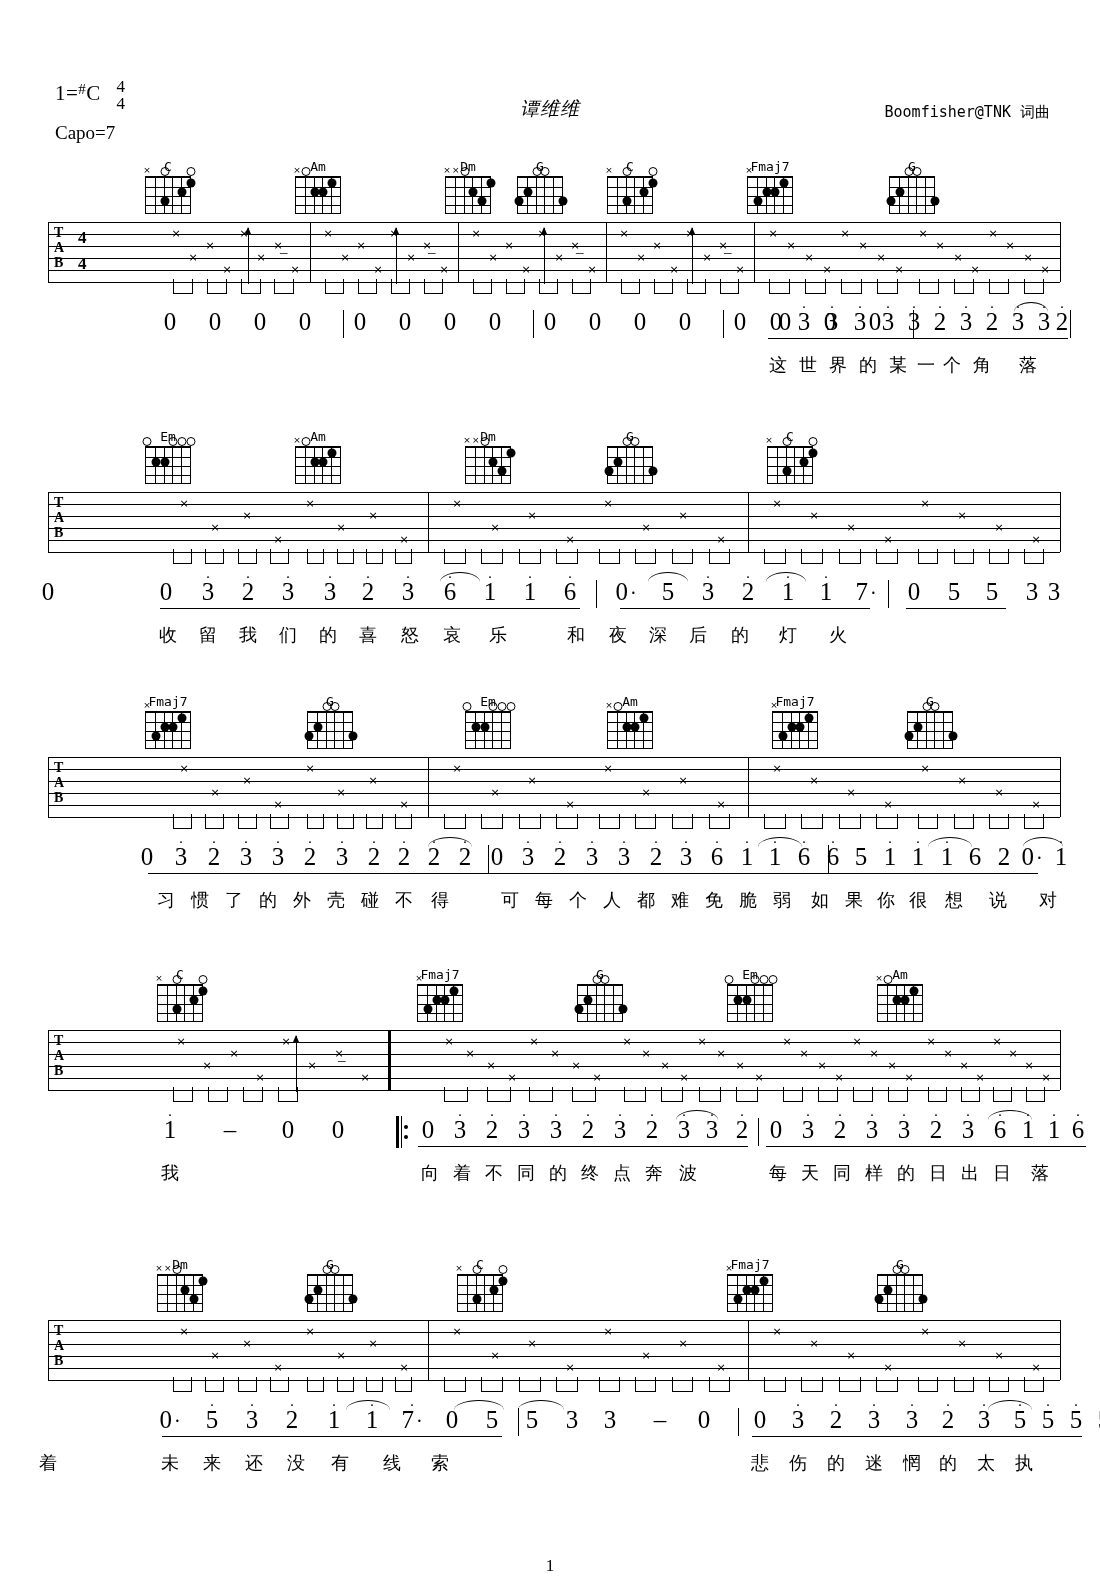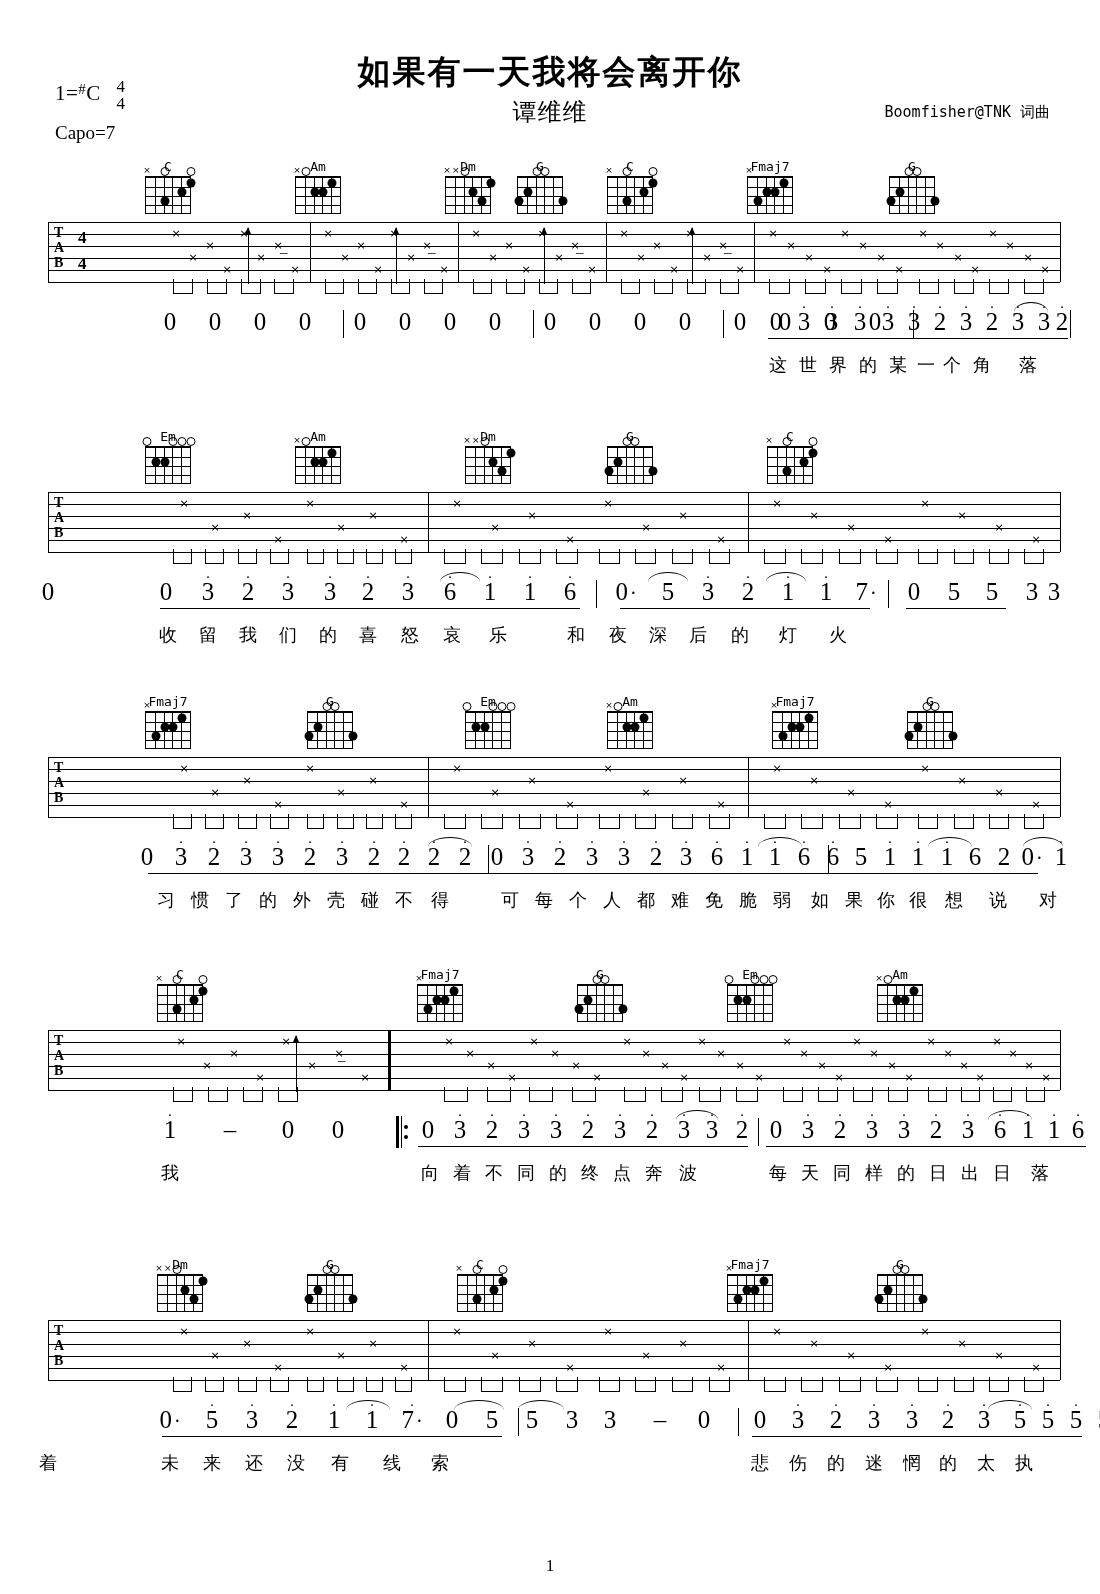--- a/index.html
+++ b/index.html
@@ -59,22 +59,23 @@
     font-size: 33px;
     letter-spacing: 2px;
   }
   .artist {
     position: absolute;
     left: 0;
     right: 0;
     top: 96px;
     text-align: center;
     font-family: "DejaVu Sans", sans-serif;
-    font-size: 24px;
+    font-size: 19px;
     letter-spacing: 1px;
+    font-style: italic;
   }
   .credit {
     position: absolute;
     right: 50px;
     top: 103px;
     font-family: "DejaVu Sans Mono", monospace;
     font-size: 15px;
   }
   .credit .cn { font-family: "DejaVu Sans", sans-serif; }
   .page-num {
@@ -301,21 +302,20 @@
 
   <div class="key-sig">
     <span>1=</span><span class="sharp">#</span><span>C</span>
     <span class="meter">
       <span>4</span>
       <span>4</span>
     </span>
   </div>
   <div class="capo">Capo=7</div>
 
-  <div class="title">如果有一天我将会离开你</div>
   <div class="artist">谭维维</div>
   <div class="credit">
     <span>Boomfisher@TNK</span>
     <span class="cn">词曲</span>
   </div>
 
   <div class="system" style="top:160px;">
     <div class="chords" id="ch1">
         <div class="chord" style="left: 139px;">
           <div class="cname">C</div>

